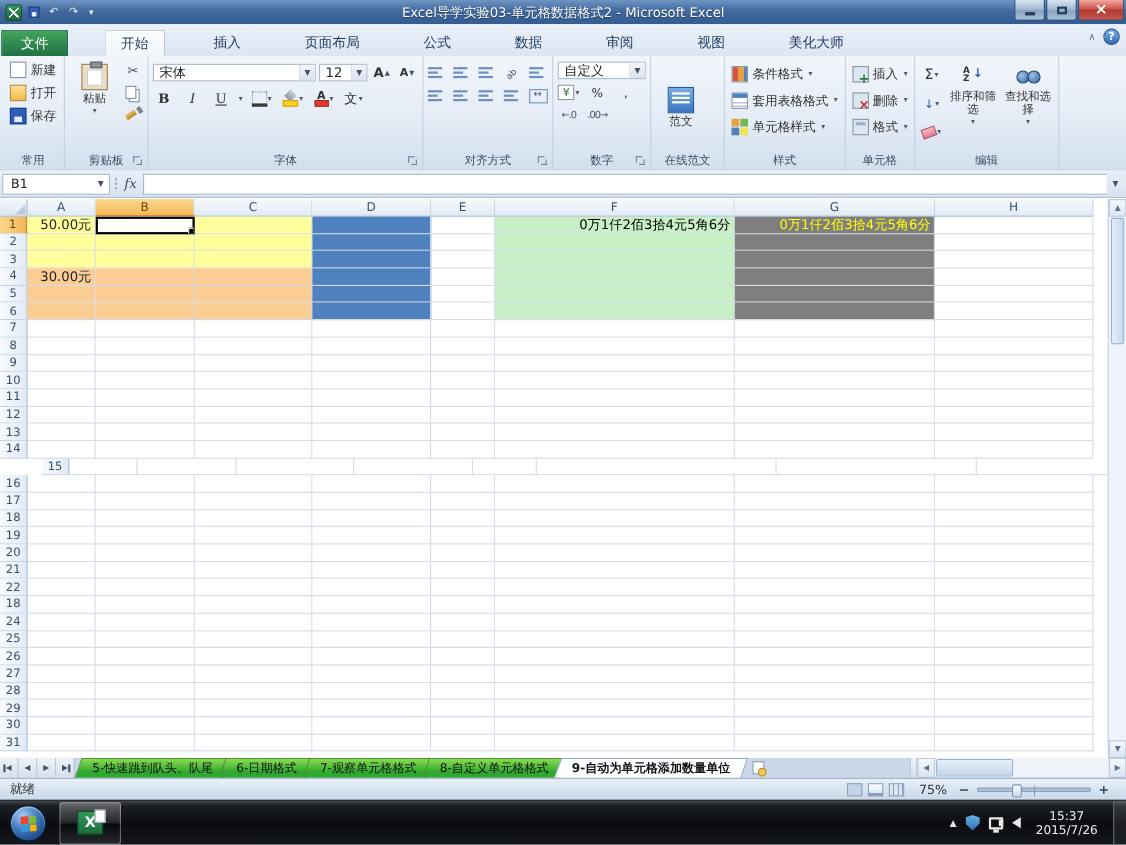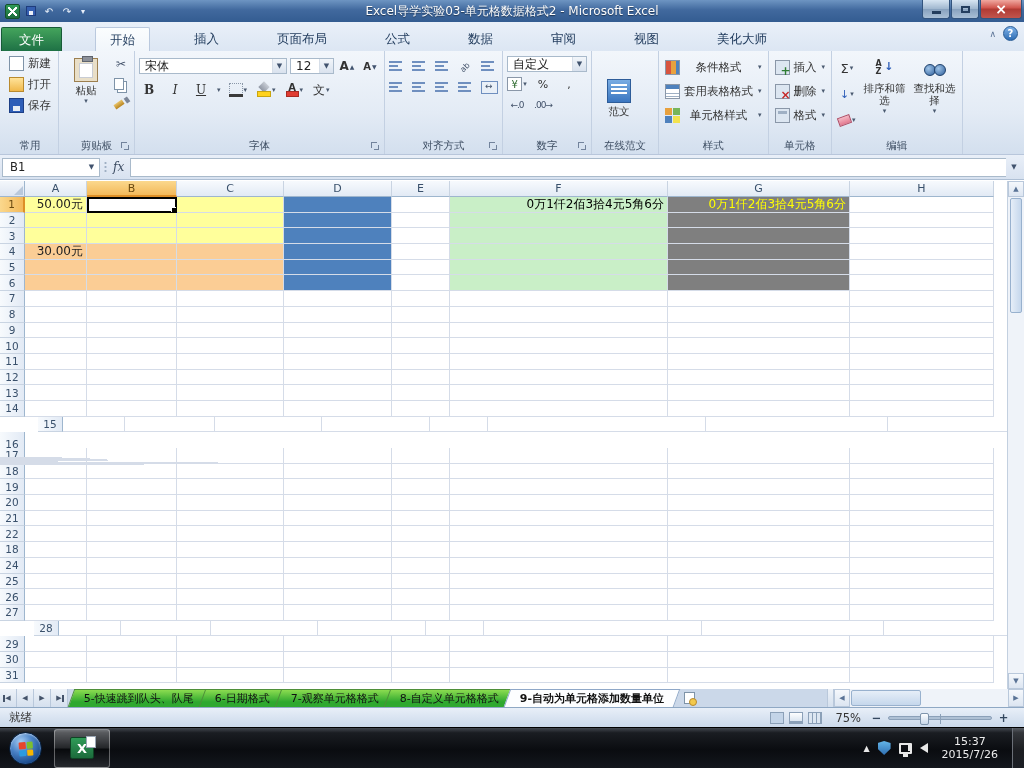--- a/index.html
+++ b/index.html
@@ -92,21 +92,21 @@
   .ic-merge{background:none;border:1px solid #6F8FBF;}
   .ic-merge::before{content:"↔";position:absolute;left:3px;top:-1px;font-size:9px;color:#44536B;}
 
   .num-ic{height:18px;min-width:20px;display:inline-flex;align-items:center;justify-content:center;font-size:11px;color:#333;gap:1px;}
   .cur-badge{width:15px;height:14px;border:1px solid #8A97A8;background:#fff;display:inline-flex;align-items:center;justify-content:center;font-size:10px;color:#2E6B2E;}
   .dec-ic{font-size:9px;color:#44536B;letter-spacing:-1px;}
 
   .ic-docblue{background:linear-gradient(#79ACE2,#3A76C0);border:1px solid #2D5C99;}
   .ic-docblue::after{content:"";position:absolute;left:3px;top:4px;right:3px;height:2px;background:#fff;box-shadow:0 4px 0 #fff,0 8px 0 #fff;}
 
-  .mbtn{display:flex;align-items:center;gap:4px;font-size:11.5px;color:#333;padding:2px 2px;white-space:nowrap;justify-content:space-between;}
+  .mbtn{display:flex;align-items:center;gap:4px;font-size:11.5px;color:#333;padding:2px 2px;white-space:nowrap;}
   .mbtn .dd{margin-left:1px;}
   .ic-cf{background:linear-gradient(90deg,#D8543F 0 5px,#E8A13E 5px 10px,#4E81BD 10px 15px);border:1px solid #8A97A8;}
   .ic-table{background:#fff;border:1px solid #8A97A8;}
   .ic-table::before{content:"";position:absolute;left:0;right:0;top:0;height:4px;background:#4E81BD;}
   .ic-table::after{content:"";position:absolute;left:0;right:0;top:8px;height:1px;background:#9FB0C4;box-shadow:0 3px 0 #9FB0C4;}
   .ic-cellstyles{background:
      linear-gradient(#E8A13E 0 0) 0 0/7px 7px no-repeat,
      linear-gradient(#77B55A 0 0) 8px 0/7px 7px no-repeat,
      linear-gradient(#4E81BD 0 0) 0 8px/7px 7px no-repeat,
      linear-gradient(#F2E24E 0 0) 8px 8px/7px 7px no-repeat;}
@@ -677,21 +677,21 @@
           <div class="row-header">15</div>
           <div class="cell" style="width: 62px; line-height: 14.7px;"></div>
           <div class="cell" style="width: 90px; line-height: 14.7px;"></div>
           <div class="cell" style="width: 107px; line-height: 14.7px;"></div>
           <div class="cell" style="width: 108px; line-height: 14.7px;"></div>
           <div class="cell" style="width: 58px; line-height: 14.7px;"></div>
           <div class="cell" style="width: 218px; line-height: 14.7px;"></div>
           <div class="cell" style="width: 182px; line-height: 14.7px;"></div>
           <div class="cell" style="width: 144px; line-height: 14.7px;"></div>
         </div>
-        <div class="grid-row" style="height: 15.7px; flex-direction: column;">
+        <div class="grid-row" style="height: 15.7px;">
           <div class="row-header">16</div>
           <div class="cell" style="width: 62px; line-height: 14.7px;"></div>
           <div class="cell" style="width: 90px; line-height: 14.7px;"></div>
           <div class="cell" style="width: 107px; line-height: 14.7px;"></div>
           <div class="cell" style="width: 108px; line-height: 14.7px;"></div>
           <div class="cell" style="width: 58px; line-height: 14.7px;"></div>
           <div class="cell" style="width: 218px; line-height: 14.7px;"></div>
           <div class="cell" style="width: 182px; line-height: 14.7px;"></div>
           <div class="cell" style="width: 144px; line-height: 14.7px;"></div>
         </div>
@@ -809,21 +809,21 @@
           <div class="row-header">27</div>
           <div class="cell" style="width: 62px; line-height: 14.7px;"></div>
           <div class="cell" style="width: 90px; line-height: 14.7px;"></div>
           <div class="cell" style="width: 107px; line-height: 14.7px;"></div>
           <div class="cell" style="width: 108px; line-height: 14.7px;"></div>
           <div class="cell" style="width: 58px; line-height: 14.7px;"></div>
           <div class="cell" style="width: 218px; line-height: 14.7px;"></div>
           <div class="cell" style="width: 182px; line-height: 14.7px;"></div>
           <div class="cell" style="width: 144px; line-height: 14.7px;"></div>
         </div>
-        <div class="grid-row" style="height: 15.7px; padding-left: 34px;">
+        <div class="grid-row" style="height: 15.7px;">
           <div class="row-header">28</div>
           <div class="cell" style="width: 62px; line-height: 14.7px;"></div>
           <div class="cell" style="width: 90px; line-height: 14.7px;"></div>
           <div class="cell" style="width: 107px; line-height: 14.7px;"></div>
           <div class="cell" style="width: 108px; line-height: 14.7px;"></div>
           <div class="cell" style="width: 58px; line-height: 14.7px;"></div>
           <div class="cell" style="width: 218px; line-height: 14.7px;"></div>
           <div class="cell" style="width: 182px; line-height: 14.7px;"></div>
           <div class="cell" style="width: 144px; line-height: 14.7px;"></div>
         </div>

